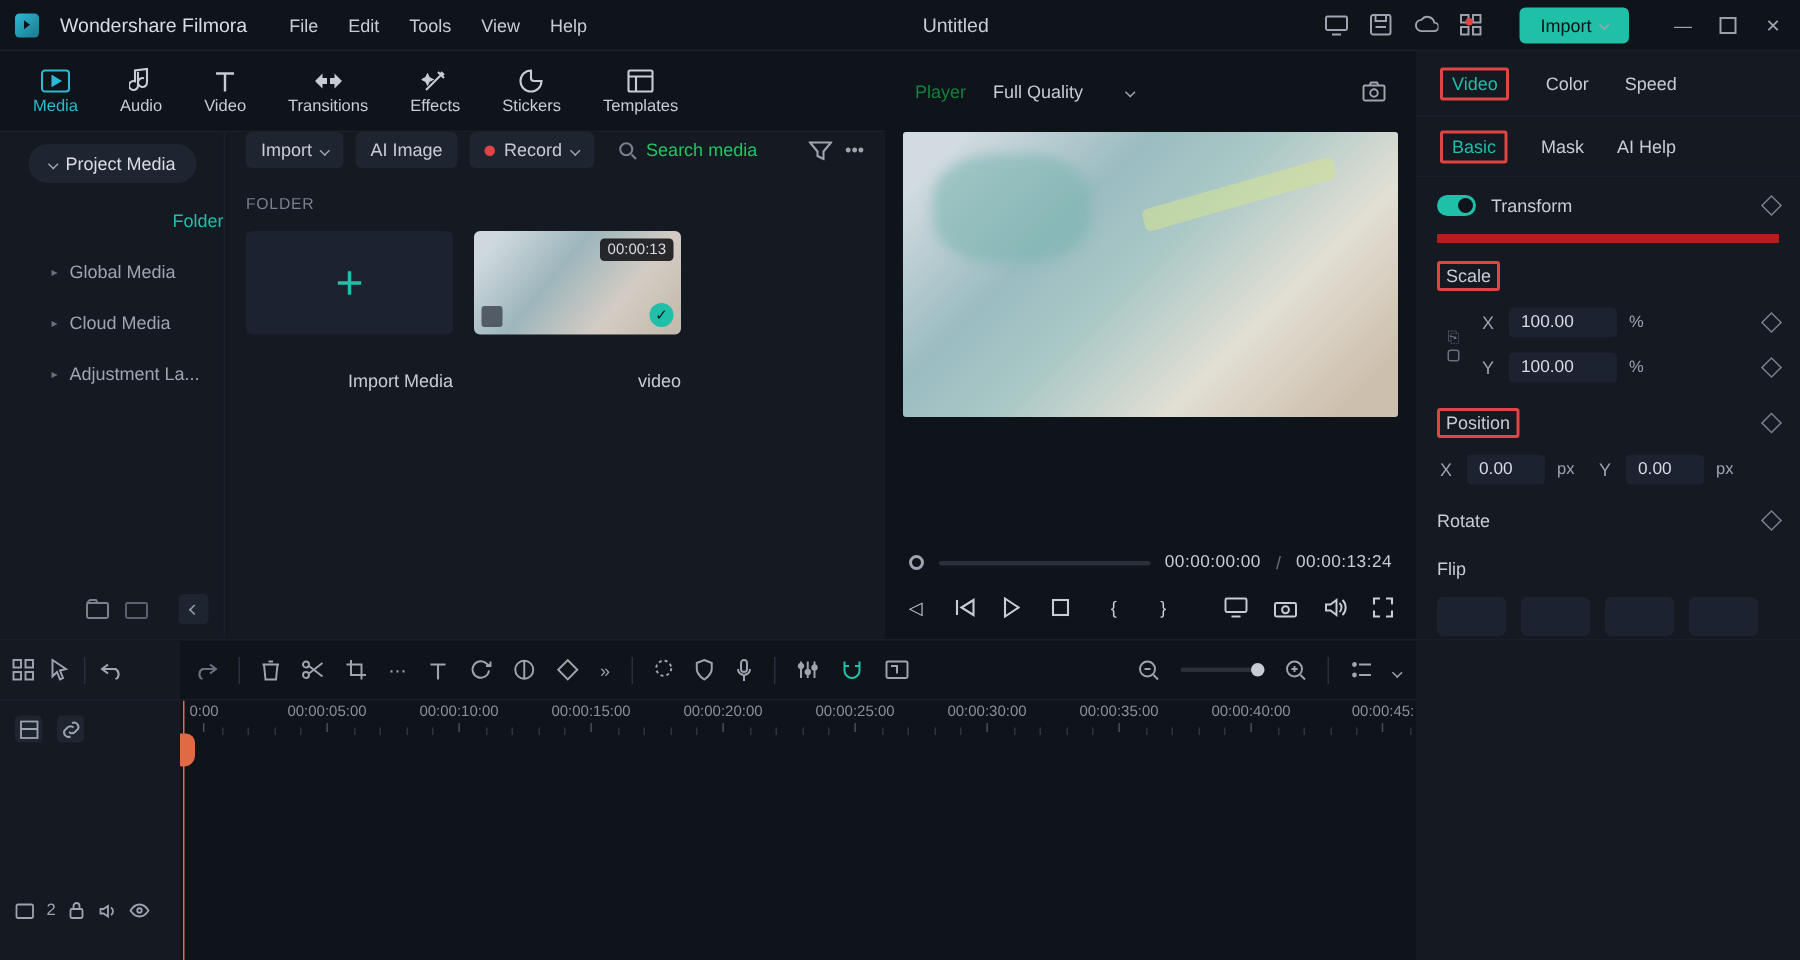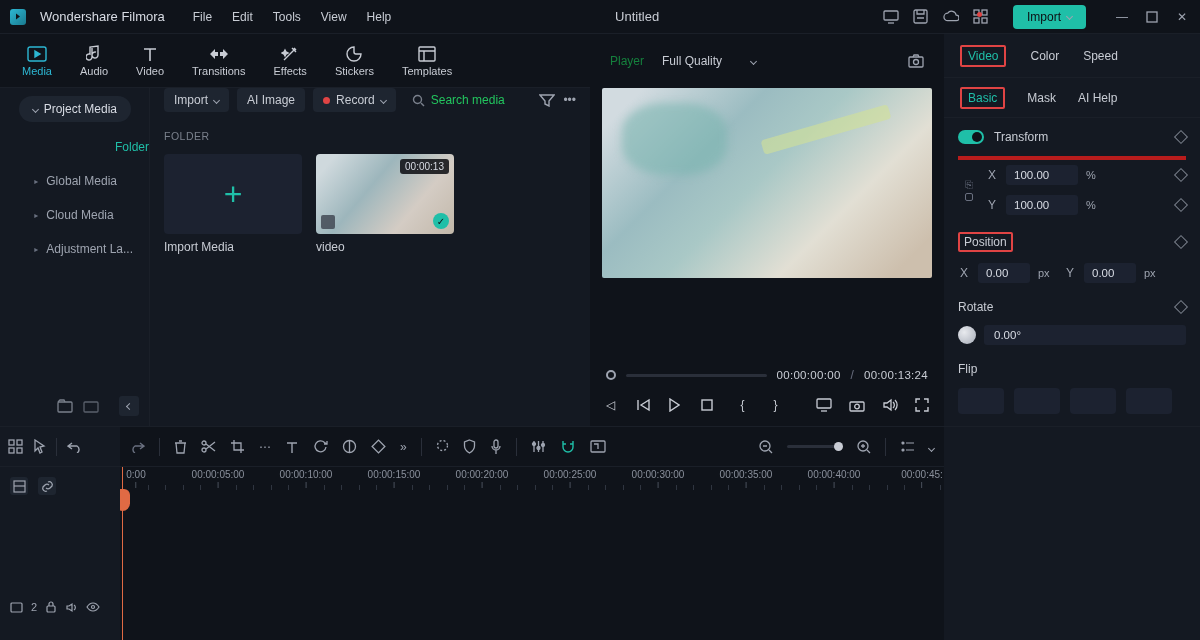--- a/index.html
+++ b/index.html
@@ -45,27 +45,27 @@
 
 
 .media-panel { width:440px; background:#141922; padding:54px 14px 10px 14px; display:flex; flex-direction:column; }
 .media-toolbar { display:flex; align-items:center; gap:8px; padding-bottom:12px; }
 .tb-btn { background:#1e2530; border-radius:4px; padding:5px 10px; display:flex; align-items:center; gap:6px; cursor:pointer; font-size:12px; color:#c8ccd4; }
 .rec-dot { width:7px; height:7px; background:#e04444; border-radius:50%; }
 .search-box { flex:1; display:flex; align-items:center; gap:6px; padding:5px 8px; color:#7a808c; }
 .section-label { color:#7a808c; font-size:10.5px; letter-spacing:0.5px; padding:6px 0 12px; }
 .media-grid { display:flex; gap:14px; }
 .media-tile { width:138px; }
-.tile-box { width:138px; height:80px; border-radius:4px; background:#1c2230; position:relative; display:flex; align-items:center; justify-content:center; cursor:pointer; }
+.tile-box { width:138px; height:69px; border-radius:4px; background:#1c2230; position:relative; display:flex; align-items:center; justify-content:center; cursor:pointer; }
 .plus { color:#1fbfa8; font-size:32px; font-weight:200; }
 .thumb { background:linear-gradient(130deg,#cfd9dd 10%,#9db6bc 40%,#d4ccc4 70%,#c2b8aa); position:relative; }
 .dur-badge { position:absolute; top:5px; right:5px; background:rgba(10,12,16,0.85); color:#d8dce4; font-size:10px; padding:2px 5px; border-radius:3px; }
 .check-badge { position:absolute; bottom:5px; right:5px; width:16px; height:16px; background:#1fbfa8; border-radius:50%; color:#0d1114; font-size:10px; display:flex; align-items:center; justify-content:center; }
 .thumb-ic { position:absolute; bottom:5px; left:5px; width:14px; height:14px; background:rgba(60,66,78,.8); border-radius:2px; }
-.tile-label { padding-top:6px; font-size:12px; color:#c8ccd4; }
+.tile-label { padding-top:24px; font-size:12px; color:#c8ccd4;text-align:right; }
 
 
 .player-panel { flex:1; min-width:0; background:#0f131a; display:flex; flex-direction:column; padding:0 12px 8px; }
 .player-header { height:54px; display:flex; align-items:center; gap:18px; padding:0 8px; }
 .player-header .lbl { color:#15803d; font-size:12px; }
 .select-faux { display:flex; align-items:center; gap:29px; cursor:pointer; color:#c8ccd4; }
 .ph-spacer { flex:1; }
 .preview { background:linear-gradient(135deg,#d2dbe0 8%,#9bbcc1 32%,#a9c8c6 48%,#e2dfd4 70%,#cdbfad 92%); height:190px; border-radius:2px; position:relative; overflow:hidden; }
 .preview::before{ content:''; position:absolute; left:6%; top:8%; width:32%; height:38%; background:rgba(120,180,175,.55); filter:blur(4px); border-radius:40%; }
 .preview::after{ content:''; position:absolute; right:12%; top:18%; width:40%; height:8%; background:rgba(210,225,150,.6); transform:rotate(-16deg); border-radius:4px; }
@@ -81,21 +81,21 @@
 
 
 .inspector { width:256px; background:#141922; display:flex; flex-direction:column; font-size:12px; }
 .insp-tabs { display:flex; height:44px; align-items:center; gap:24px; padding:0 16px; border-bottom:1px solid #1a1f28; }
 .insp-tabs span { color:#c8ccd4; cursor:pointer; }
 .insp-subtabs { display:flex; height:40px; align-items:center; gap:22px; padding:0 16px; border-bottom:1px solid #1a1f28; }
 .insp-subtabs span { color:#c8ccd4; cursor:pointer; }
 .hlbox { border:2px solid #e04444; padding:2px 6px; border-radius:2px; color:#1fbfa8 !important; }
 .hlbox2 { border:2px solid #e04444; padding:1px 4px; border-radius:2px; display:inline-block; }
 .insp-body { flex:1; overflow:hidden; padding:0 14px; }
-.row-tog { display:flex; align-items:center; gap:10px; padding:12px 0; border-bottom:4px solid #b91c1c; }
+.row-tog { display:flex; align-items:center; gap:10px; padding:12px 0; border-bottom:6px solid #b91c1c; }
 .toggle { width:26px; height:14px; background:#1fbfa8; border-radius:7px; position:relative; cursor:pointer; }
 .toggle::after { content:''; position:absolute; right:2px; top:2px; width:10px; height:10px; background:#0f131a; border-radius:50%; }
 .keyf { width:10px; height:10px; border:1.5px solid #7a808c; transform:rotate(45deg); margin-left:auto; cursor:pointer; }
 .sect-hdr { padding:12px 0 6px; color:#c8ccd4; display:flex; align-items:center; }
 .xy-row { display:flex; align-items:center; gap:8px; padding:5px 0; }
 .axis-lbl { color:#9ea4b0; width:12px; text-align:center; }
 .num-input { background:#1c2230; border-radius:3px; padding:4px 8px; color:#d8dce4; width:72px; font-size:11.5px; }
 .unit { color:#9ea4b0; font-size:11px; width:18px; }
 .link-ic { width:22px; display:flex; flex-direction:column; align-items:center; gap:2px; color:#6a7080; font-size:10px; }
 .rotate-knob { width:18px; height:18px; border-radius:50%; background:radial-gradient(circle at 35% 35%,#e8eaee,#a6acb8); }
@@ -413,20 +413,23 @@
       <span>Mask</span>
       <span>AI Help</span>
     </div>
     <div class="insp-body">
       <div class="row-tog">
         <div class="toggle"></div>
         <span>Transform</span>
         <div class="keyf"></div>
       </div>
 
+      <div class="sect-hdr">
+          <span class="hlbox2">Scale</span>
+        </div>
       <div style="display:flex; gap:6px; align-items:center;">
         <div class="link-ic">⎘<div style="width:8px;height:8px;border:1px solid #6a7080;border-radius:2px;"></div></div>
         <div style="flex:1;">
           <div class="xy-row">
             <span class="axis-lbl">X</span>
             <div class="num-input">100.00</div>
             <span class="unit">%</span>
             <div class="keyf"></div>
           </div>
           <div class="xy-row">
@@ -448,24 +451,20 @@
         <span class="unit">px</span>
         <span class="axis-lbl">Y</span>
         <div class="num-input" style="width:52px;">0.00</div>
         <span class="unit">px</span>
       </div>
 
       <div class="sect-hdr">
           <span>Rotate</span>
           <div class="keyf"></div>
         </div>
-      <div class="xy-row">
-        <div class="rotate-knob"></div>
-        <div class="deg-input">0.00°</div>
-      </div>
 
       <div class="sect-hdr">
           <span>Flip</span>
         </div>
       <div class="flip-row">
         <div class="flip-btn"></div>
         <div class="flip-btn"></div>
         <div class="flip-btn"></div>
         <div class="flip-btn"></div>
       </div>

